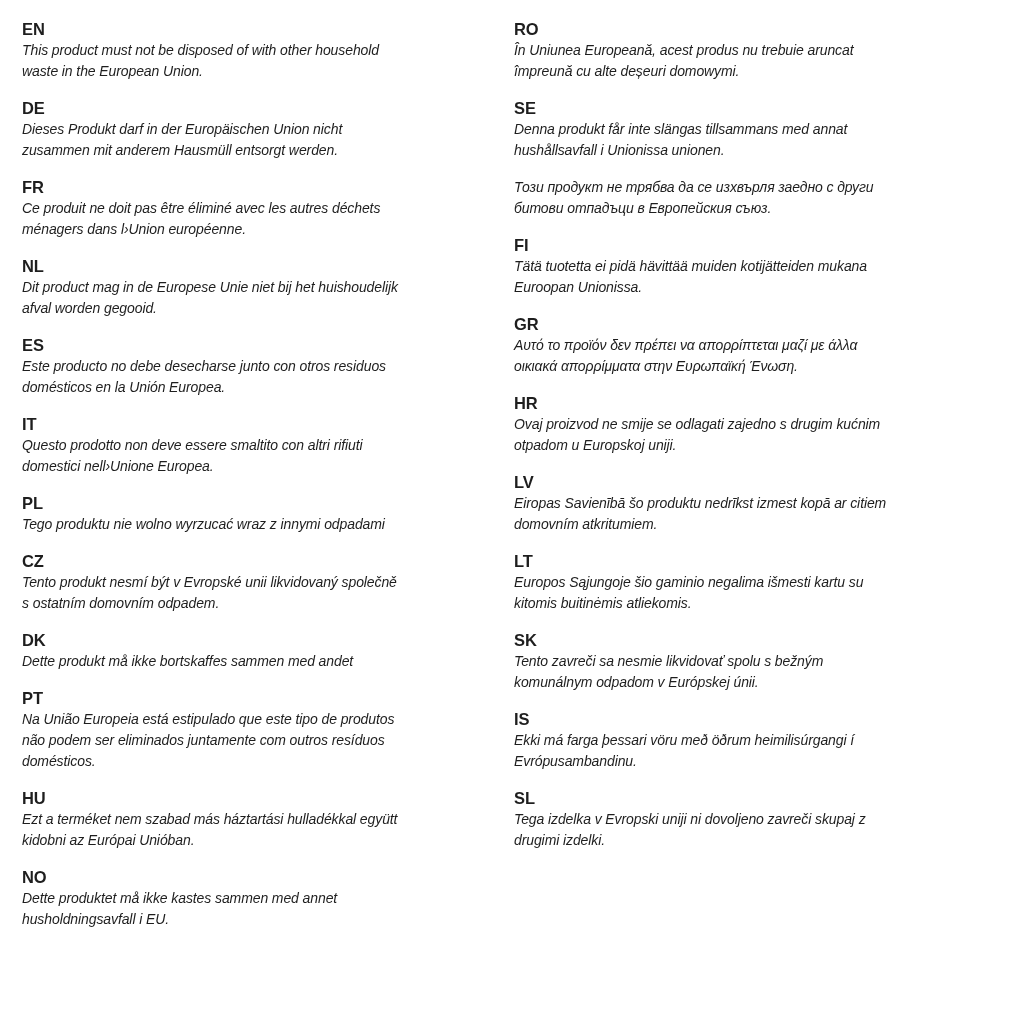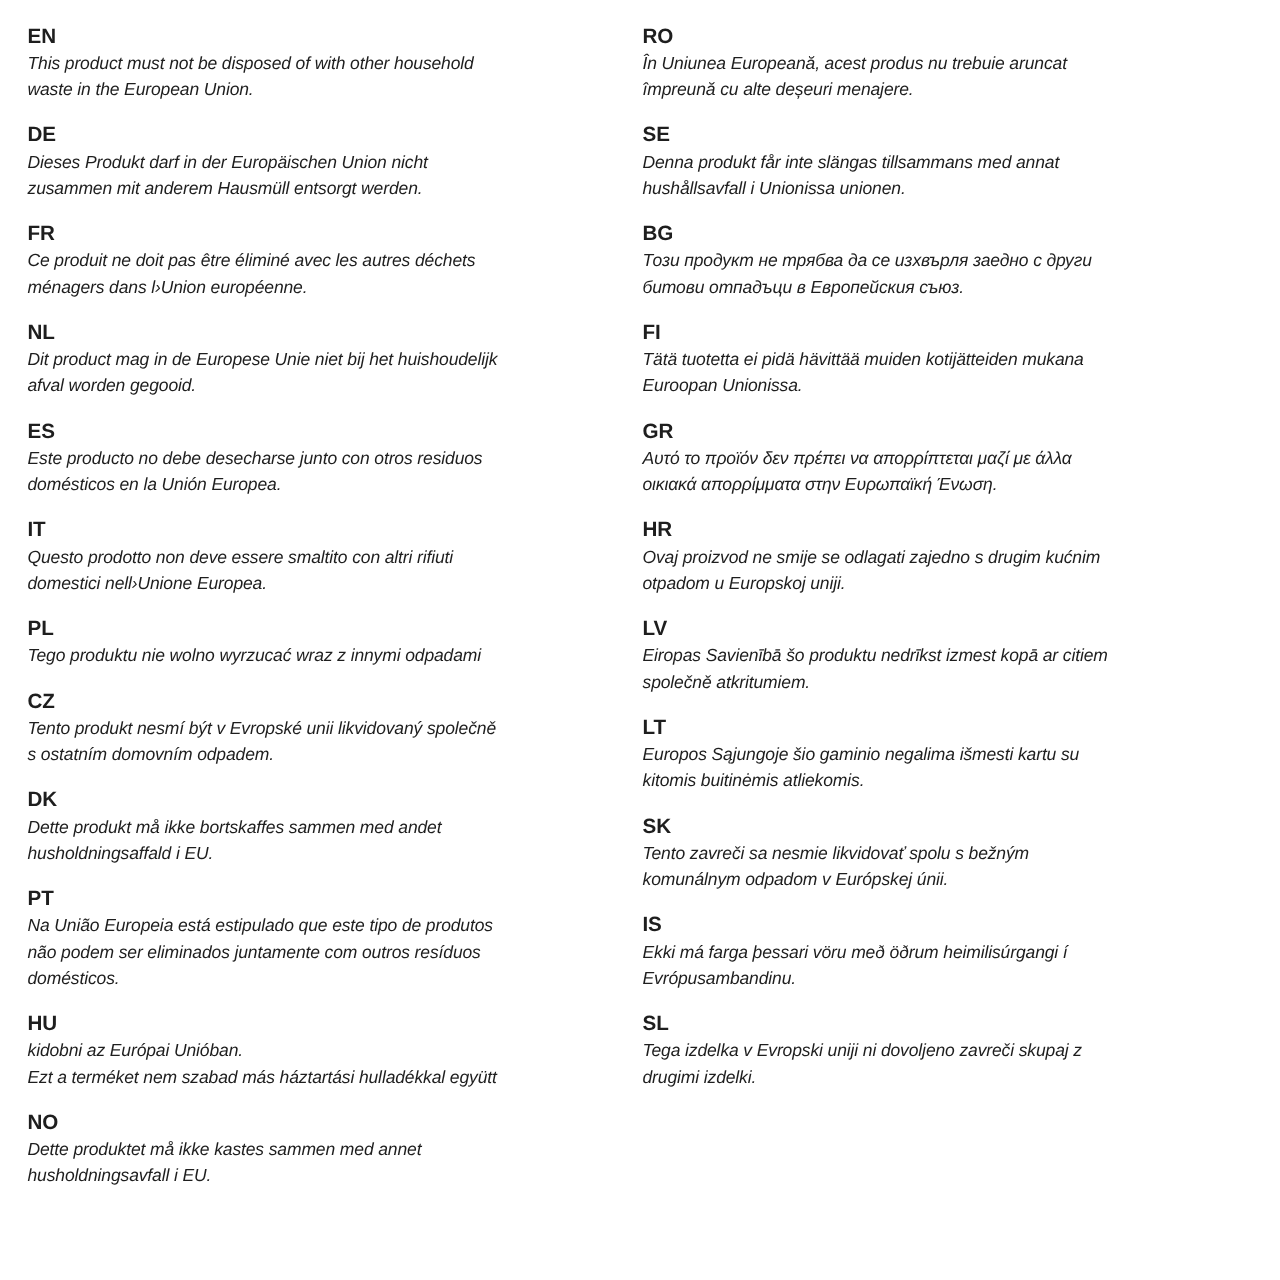--- a/index.html
+++ b/index.html
@@ -76,52 +76,50 @@
         <div class="line">Tego produktu nie wolno wyrzucać wraz z innymi odpadami</div>
       </div>
       <div class="block">
         <div class="code">CZ</div>
         <div class="line">Tento produkt nesmí být v Evropské unii likvidovaný společně</div>
         <div class="line">s ostatním domovním odpadem.</div>
       </div>
       <div class="block">
         <div class="code">DK</div>
         <div class="line">Dette produkt må ikke bortskaffes sammen med andet</div>
-        <div class="line">husholdningsaffald i EU.</div>
       </div>
       <div class="block">
         <div class="code">PT</div>
         <div class="line">Na União Europeia está estipulado que este tipo de produtos</div>
         <div class="line">não podem ser eliminados juntamente com outros resíduos</div>
         <div class="line">domésticos.</div>
       </div>
       <div class="block">
         <div class="code">HU</div>
+        <div class="line">Ezt a terméket nem szabad más háztartási hulladékkal együtt</div>
         <div class="line">kidobni az Európai Unióban.</div>
-        <div class="line">Ezt a terméket nem szabad más háztartási hulladékkal együtt</div>
       </div>
       <div class="block">
         <div class="code">NO</div>
         <div class="line">Dette produktet må ikke kastes sammen med annet</div>
         <div class="line">husholdningsavfall i EU.</div>
       </div>
     </div>
   <div class="col">
       <div class="block">
         <div class="code">RO</div>
         <div class="line">În Uniunea Europeană, acest produs nu trebuie aruncat</div>
-        <div class="line">împreună cu alte deșeuri menajere.</div>
+        <div class="line">împreună cu alte deșeuri domowymi.</div>
       </div>
       <div class="block">
         <div class="code">SE</div>
         <div class="line">Denna produkt får inte slängas tillsammans med annat</div>
         <div class="line">hushållsavfall i Unionissa unionen.</div>
       </div>
       <div class="block">
-        <div class="code">BG</div>
         <div class="line">Този продукт не трябва да се изхвърля заедно с други</div>
         <div class="line">битови отпадъци в Европейския съюз.</div>
       </div>
       <div class="block">
         <div class="code">FI</div>
         <div class="line">Tätä tuotetta ei pidä hävittää muiden kotijätteiden mukana</div>
         <div class="line">Euroopan Unionissa.</div>
       </div>
       <div class="block">
         <div class="code">GR</div>
@@ -129,21 +127,21 @@
         <div class="line">οικιακά απορρίμματα στην Ευρωπαϊκή Ένωση.</div>
       </div>
       <div class="block">
         <div class="code">HR</div>
         <div class="line">Ovaj proizvod ne smije se odlagati zajedno s drugim kućnim</div>
         <div class="line">otpadom u Europskoj uniji.</div>
       </div>
       <div class="block">
         <div class="code">LV</div>
         <div class="line">Eiropas Savienībā šo produktu nedrīkst izmest kopā ar citiem</div>
-        <div class="line">společně atkritumiem.</div>
+        <div class="line">domovním atkritumiem.</div>
       </div>
       <div class="block">
         <div class="code">LT</div>
         <div class="line">Europos Sąjungoje šio gaminio negalima išmesti kartu su</div>
         <div class="line">kitomis buitinėmis atliekomis.</div>
       </div>
       <div class="block">
         <div class="code">SK</div>
         <div class="line">Tento zavreči sa nesmie likvidovať spolu s bežným</div>
         <div class="line">komunálnym odpadom v Európskej únii.</div>

